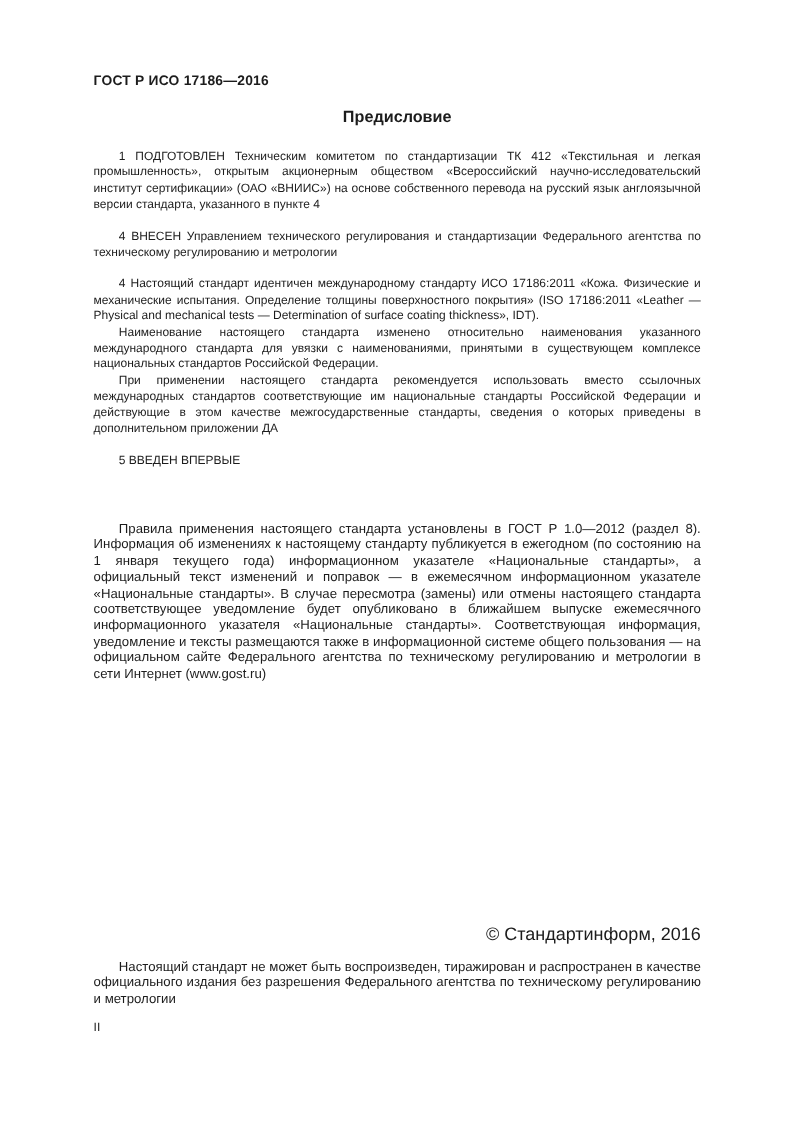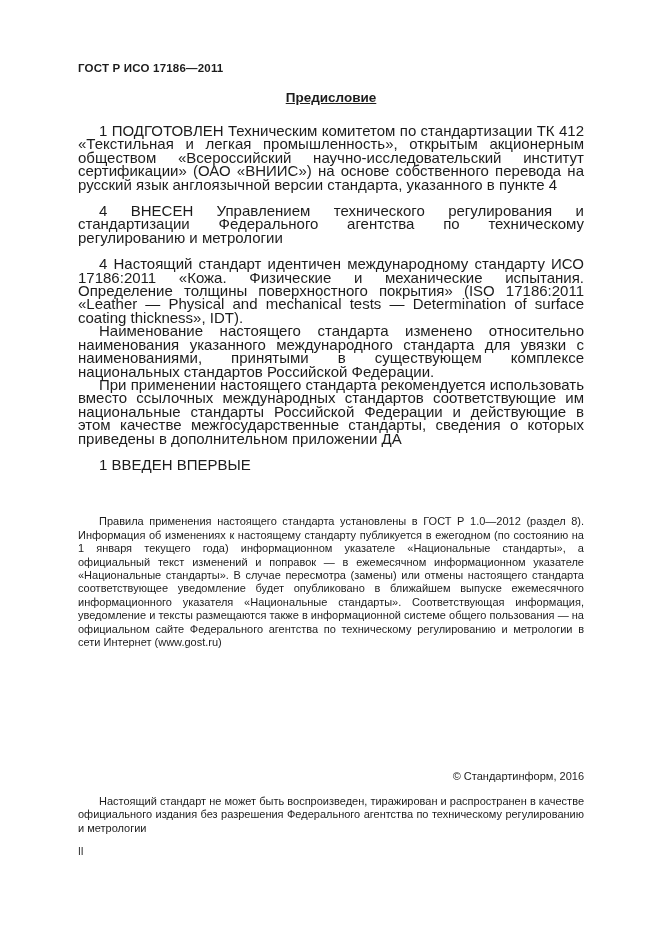--- a/index.html
+++ b/index.html
@@ -22,79 +22,78 @@
     padding-top: 62px;
     font-size: 11.5px;
     font-weight: bold;
     letter-spacing: 0.2px;
   }
   .section-title {
     margin-top: 16px;
     text-align: center;
     font-size: 13.5px;
     font-weight: bold;
-    text-decoration: underline;
   }
   .para {
-    font-size: 15px;
+    font-size: 10px;
     line-height: 13.4px;
     text-align: justify;
     text-indent: 21px;
   }
   .para.gap { margin-top: 13px; }
   .para.first { margin-top: 19px; }
   .rules-note {
     margin-top: 44px;
     font-size: 11px;
     line-height: 13.4px;
     text-align: justify;
     text-indent: 21px;
   }
   .footer {
     position: absolute;
     left: 78px;
     top: 770px;
     width: 506px;
   }
   .copyright {
-    font-size: 11px;
+    font-size: 15px;
     text-align: right;
   }
   .restriction {
     margin-top: 13px;
     font-size: 11px;
     line-height: 13.4px;
     text-align: justify;
     text-indent: 21px;
   }
   .page-number {
     margin-top: 11px;
     font-size: 10px;
   }
 </style>
 </head>
 <body>
 
 <div class="content">
-  <div class="doc-code">ГОСТ Р ИСО 17186—2011</div>
+  <div class="doc-code">ГОСТ Р ИСО 17186—2016</div>
 
   <div class="section-title">Предисловие</div>
 
   <p class="para first">1  ПОДГОТОВЛЕН Техническим комитетом по стандартизации ТК 412 «Текстильная и легкая промышленность», открытым акционерным обществом «Всероссийский научно-исследовательский институт сертификации» (ОАО «ВНИИС») на основе собственного перевода на русский язык англоязычной версии стандарта, указанного в пункте 4</p>
 
   <p class="para gap">4  ВНЕСЕН Управлением технического регулирования и стандартизации Федерального агентства по техническому регулированию и метрологии</p>
 
 
   <p class="para gap">4  Настоящий стандарт идентичен международному стандарту ИСО 17186:2011 «Кожа. Физические и механические испытания. Определение толщины поверхностного покрытия» (ISO 17186:2011 «Leather — Physical and mechanical tests — Determination of surface coating thickness», IDT).</p>
 
   <p class="para">Наименование настоящего стандарта изменено относительно наименования указанного международного стандарта для увязки с наименованиями, принятыми в существующем комплексе национальных стандартов Российской Федерации.</p>
 
   <p class="para">При применении настоящего стандарта рекомендуется использовать вместо ссылочных международных стандартов соответствующие им национальные стандарты Российской Федерации и действующие в этом качестве межгосударственные стандарты, сведения о которых приведены в дополнительном приложении ДА</p>
 
-  <p class="para gap">1  ВВЕДЕН ВПЕРВЫЕ</p>
+  <p class="para gap">5  ВВЕДЕН ВПЕРВЫЕ</p>
 
   <p class="rules-note">Правила применения настоящего стандарта установлены в ГОСТ Р 1.0—2012 (раздел 8). Информация об изменениях к настоящему стандарту публикуется в ежегодном (по состоянию на 1 января текущего года) информационном указателе «Национальные стандарты», а официальный текст изменений и поправок — в ежемесячном информационном указателе «Национальные стандарты». В случае пересмотра (замены) или отмены настоящего стандарта соответствующее уведомление будет опубликовано в ближайшем выпуске ежемесячного информационного указателя «Национальные стандарты». Соответствующая информация, уведомление и тексты размещаются также в информационной системе общего пользования — на официальном сайте Федерального агентства по техническому регулированию и метрологии в сети Интернет (www.gost.ru)</p>
 </div>
 
 <div class="footer">
   <div class="copyright">© Стандартинформ, 2016</div>
 
   <p class="restriction">Настоящий стандарт не может быть воспроизведен, тиражирован и распространен в качестве официального издания без разрешения Федерального агентства по техническому регулированию и метрологии</p>
 
   <div class="page-number">II</div>

